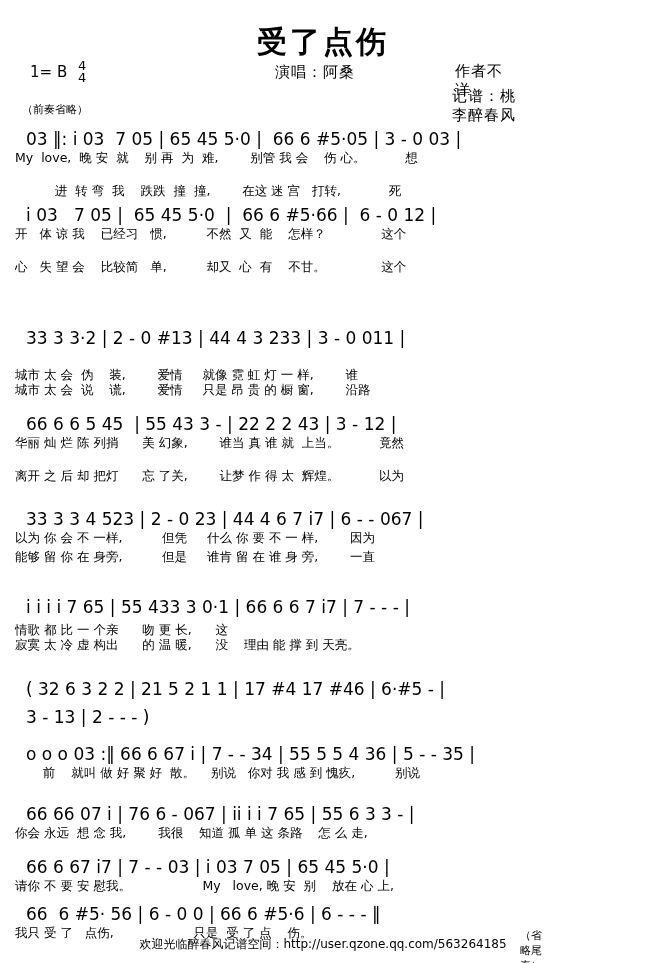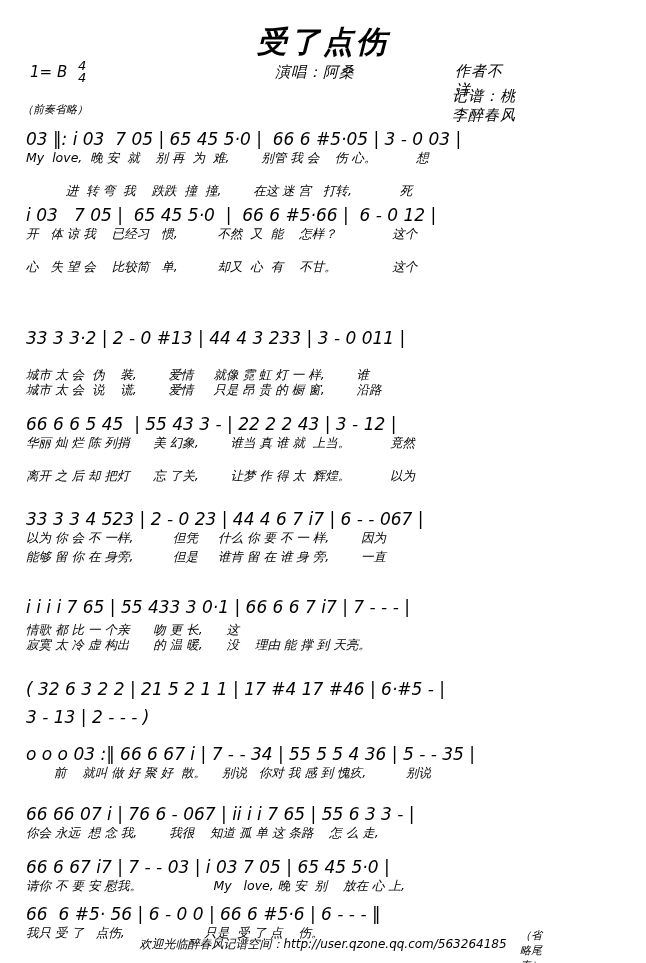--- a/index.html
+++ b/index.html
@@ -4,21 +4,21 @@
 <style>
   html,body{margin:0;padding:0;}
   body{
     width:646px;height:963px;
     background:#ffffff;
     font-family:"Liberation Serif", serif;
     color:#000;
     position:relative;
     overflow:hidden;
   }
-  .page{position:relative;width:516px;height:963px;font-style:italic;}
+  .page{position:relative;width:516px;height:963px;}
 
   .title{
     position:absolute;top:22px;left:0;width:646px;
     text-align:center;
     font-family:"DejaVu Sans", sans-serif;
     font-weight:bold;
     font-size:30px;
     letter-spacing:3px;
   }
   .singer{
@@ -59,21 +59,21 @@
     font-size:17px;
     letter-spacing:0px;
     white-space:pre;
     padding-left:26px;
     line-height:1.15;
   }
   .lyr{
     font-family:"DejaVu Sans", sans-serif;
     font-size:12.5px;
     white-space:pre;
-    padding-left:26px;
+    padding-left:15px;
     line-height:1.2;
   }
   .footer{
     position:absolute;left:0;top:936px;width:646px;
     text-align:center;
     font-size:12px;
     font-family:"DejaVu Sans", sans-serif;
   }
   .endnote{
     position:absolute;

